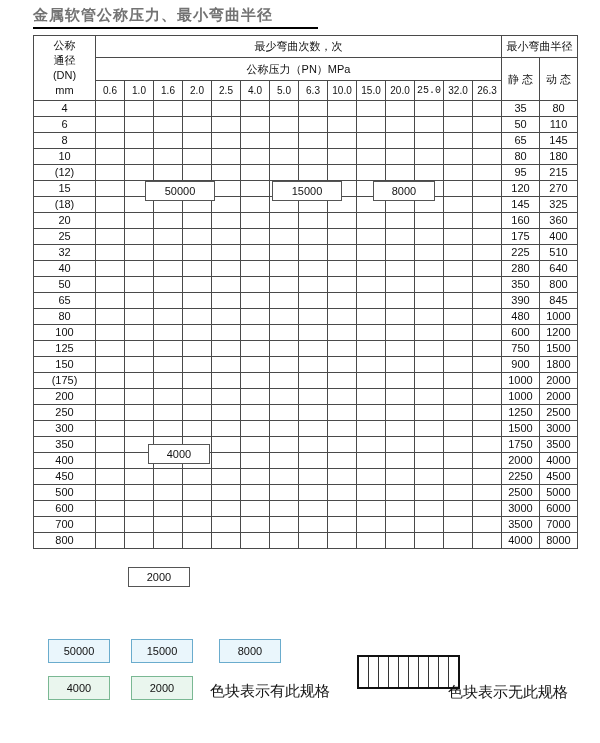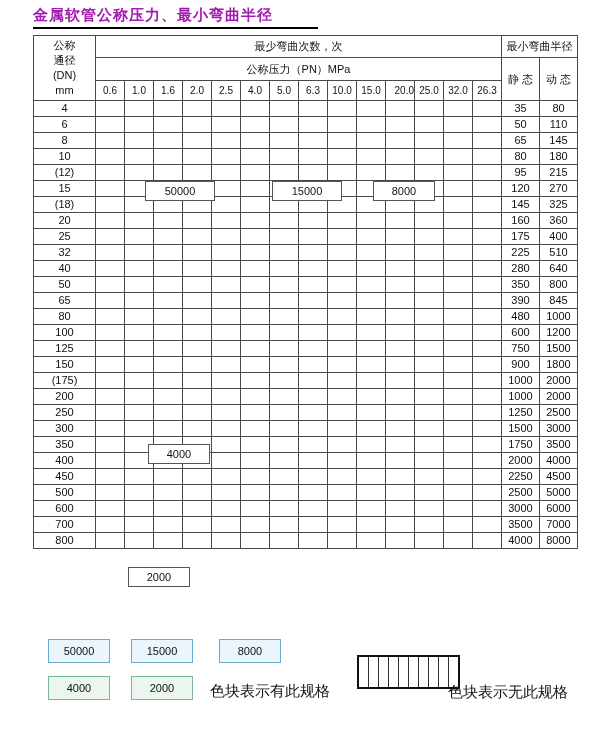--- a/index.html
+++ b/index.html
@@ -8,21 +8,21 @@
     background:#ffffff;
     font-family:"Liberation Sans","DejaVu Sans",sans-serif;
     color:#111;
     position:relative;
     overflow:hidden;
   }
   #title{
     position:absolute;left:33px;top:6px;
     font-family:"DejaVu Serif","Liberation Serif",serif;
     font-weight:bold;font-size:15px;letter-spacing:1px;
-    color:#a21caf;
+    color:#737373;
   }
   #title-underline{
     position:absolute;left:33px;top:27px;width:285px;height:2px;background:#000;
   }
   table.grid{
     position:absolute;left:33px;top:35px;
     border-collapse:collapse;
     table-layout:fixed;
     font-size:10px;
   }
@@ -103,22 +103,22 @@
         <td class="hdr" style="height: 19px; line-height: 19px;">0.6</td>
         <td class="hdr" style="height: 19px; line-height: 19px; margin-left: 44px;">1.0</td>
         <td class="hdr" style="height: 19px; line-height: 19px;">1.6</td>
         <td class="hdr" style="height: 19px; line-height: 19px;">2.0</td>
         <td class="hdr" style="height: 19px; line-height: 19px;">2.5</td>
         <td class="hdr" style="height: 19px; line-height: 19px;">4.0</td>
         <td class="hdr" style="height: 19px; line-height: 19px;">5.0</td>
         <td class="hdr" style="height: 19px; line-height: 19px;">6.3</td>
         <td class="hdr" style="height: 19px; line-height: 19px;">10.0</td>
         <td class="hdr" style="height: 19px; line-height: 19px;">15.0</td>
-        <td class="hdr" style="height: 19px; line-height: 19px; text-align: right;">20.0</td>
-        <td class="hdr" style="height: 19px; line-height: 19px;">25.0</td>
+        <td class="hdr" style="height: 19px; line-height: 19px;">20.0</td>
+        <td class="hdr" style="height: 19px; line-height: 19px; font-family: Liberation Mono, monospace;">25.0</td>
         <td class="hdr" style="height: 19px; line-height: 19px;">32.0</td>
         <td class="hdr" style="height: 19px; line-height: 19px;">26.3</td>
       </tr>
   </thead>
   <tbody id="tbody">
       <tr>
         <td class="dncell">4</td>
         <td class="b-blue"></td>
         <td class="b-blue"></td>
         <td class="b-blue"></td>

